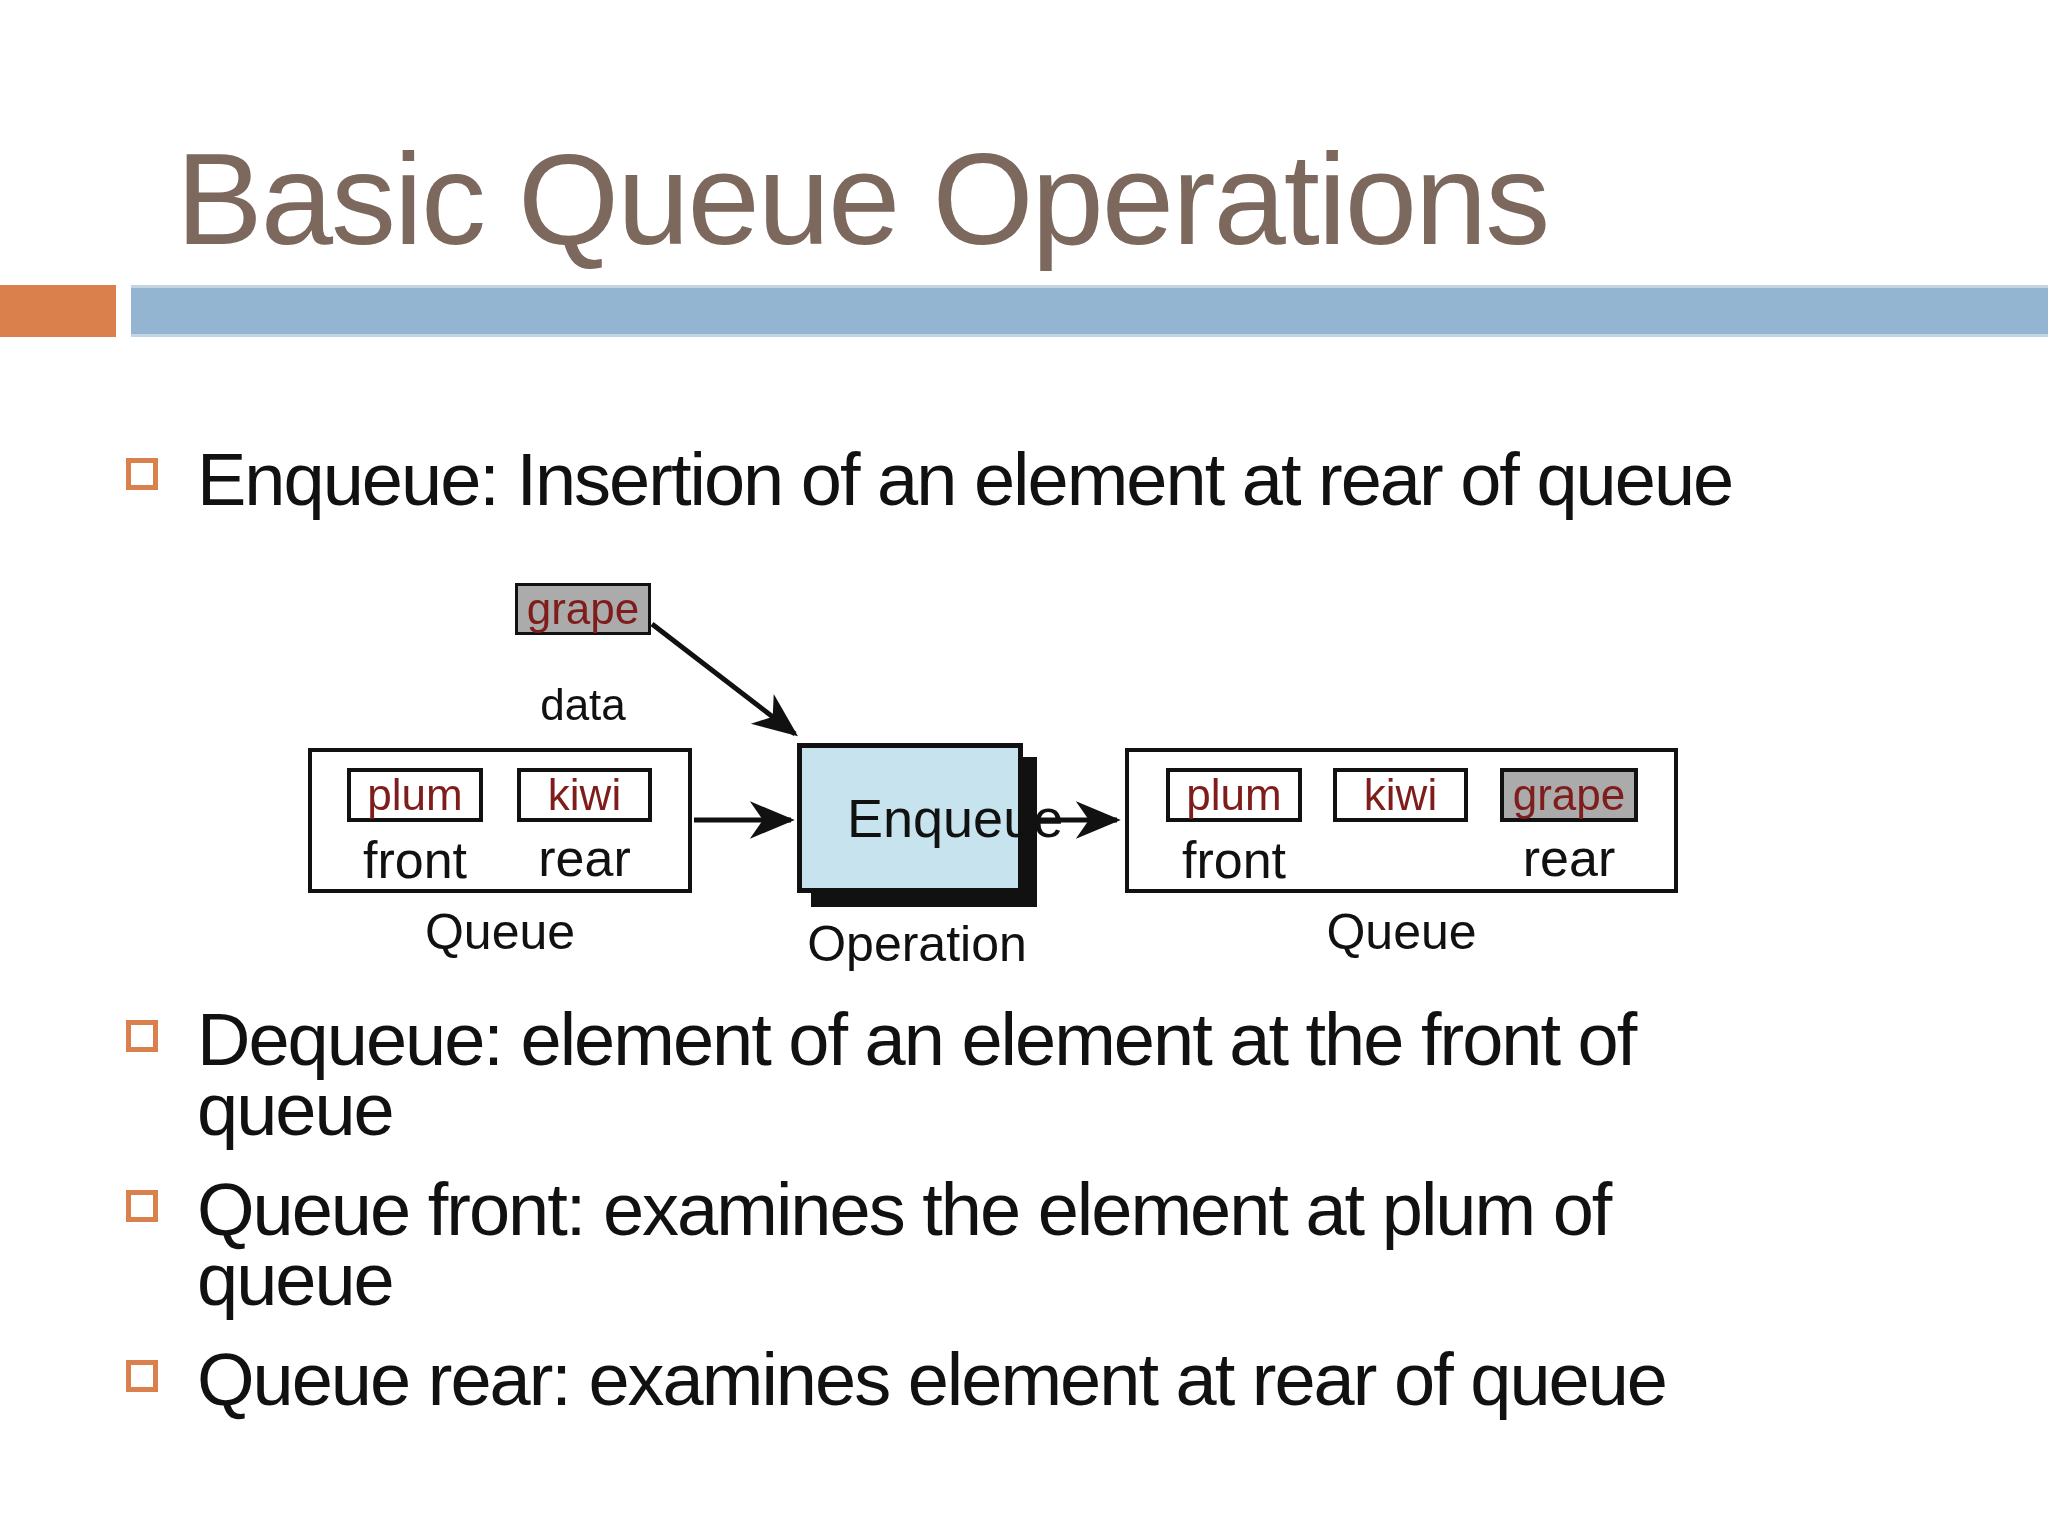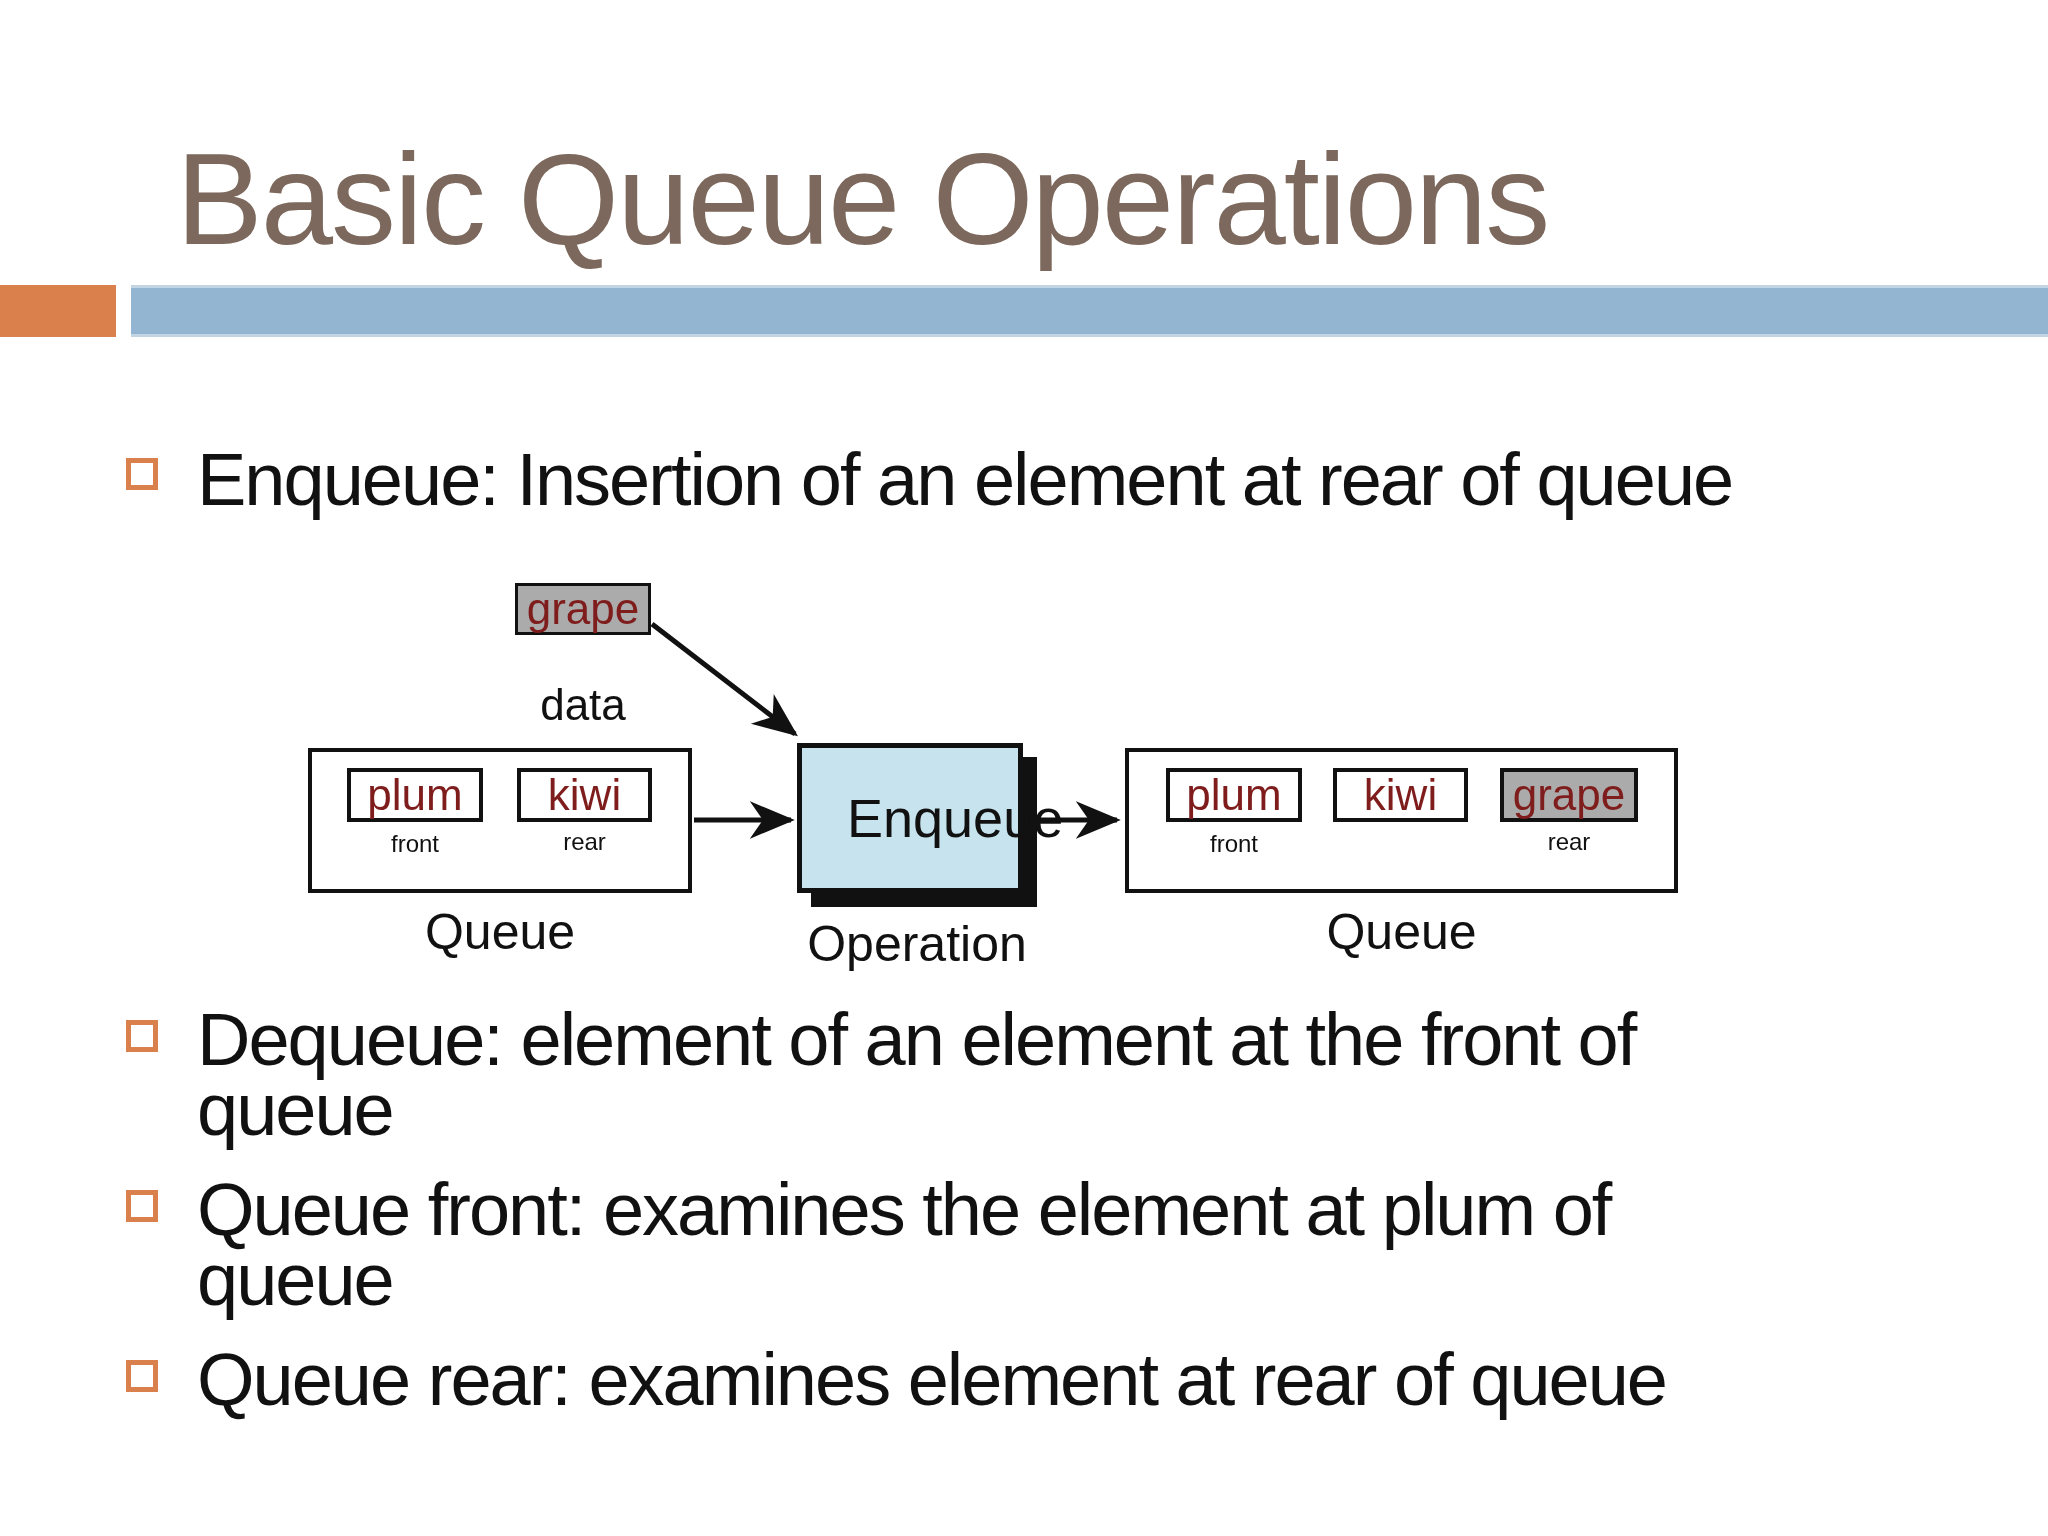--- a/index.html
+++ b/index.html
@@ -40,21 +40,21 @@
   }
   .gray-fill{background:var(--gray-fill,#ABABAB);}
   .queue-box{position:absolute;box-sizing:border-box;border:4px solid #111;background:#fff;}
   .op-box{
     position:absolute;box-sizing:border-box;border:5px solid #111;
     background:var(--op-fill,#C7E4EE);
     box-shadow:14px 14px 0 #111;
     display:flex;align-items:center;justify-content:flex-start;
     font-size:54px;color:#111;padding-left:45px;
   }
-  .pointer-label{position:absolute;text-align:center;font-size:24px;color:#111;}
+  .pointer-label{position:absolute;text-align:center;font-size:52px;color:#111;}
   .caption{position:absolute;text-align:center;font-size:50px;color:#111;}
   .data-caption{position:absolute;text-align:center;font-size:44px;color:#111;}
 </style>
 </head>
 <body>
 
 <div class="slide">
 
   <div class="title">Basic Queue Operations</div>
 

